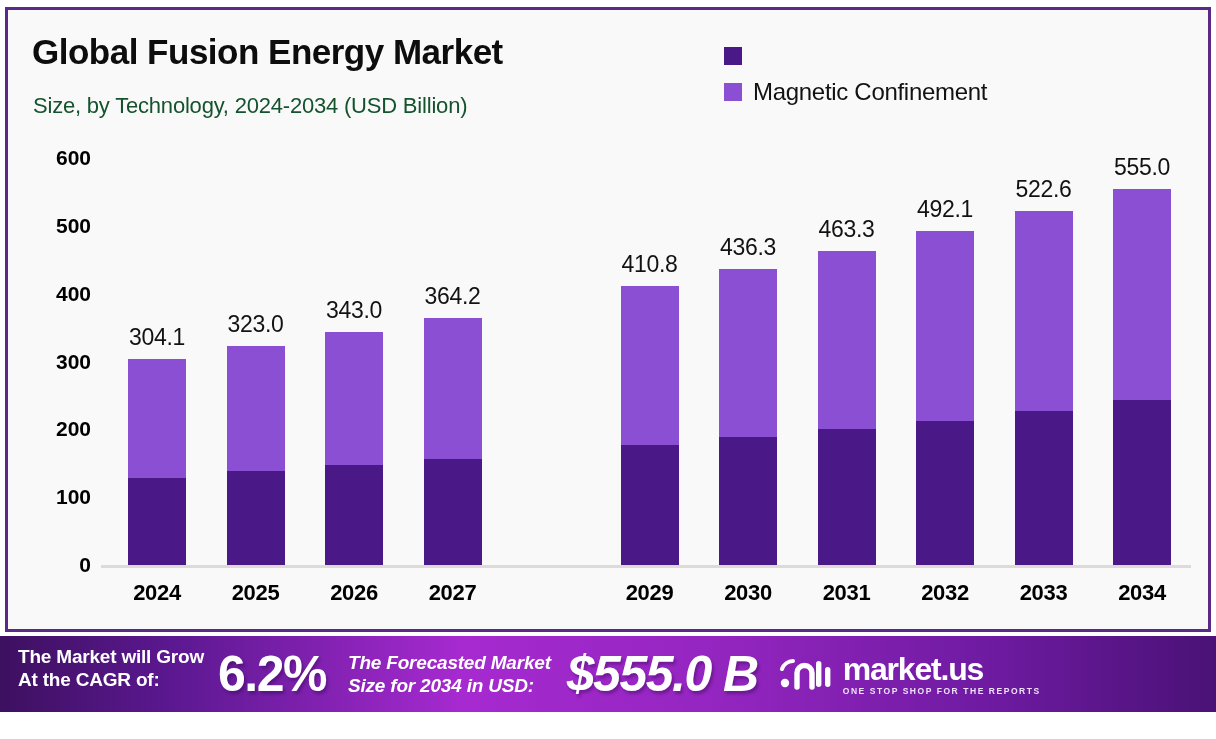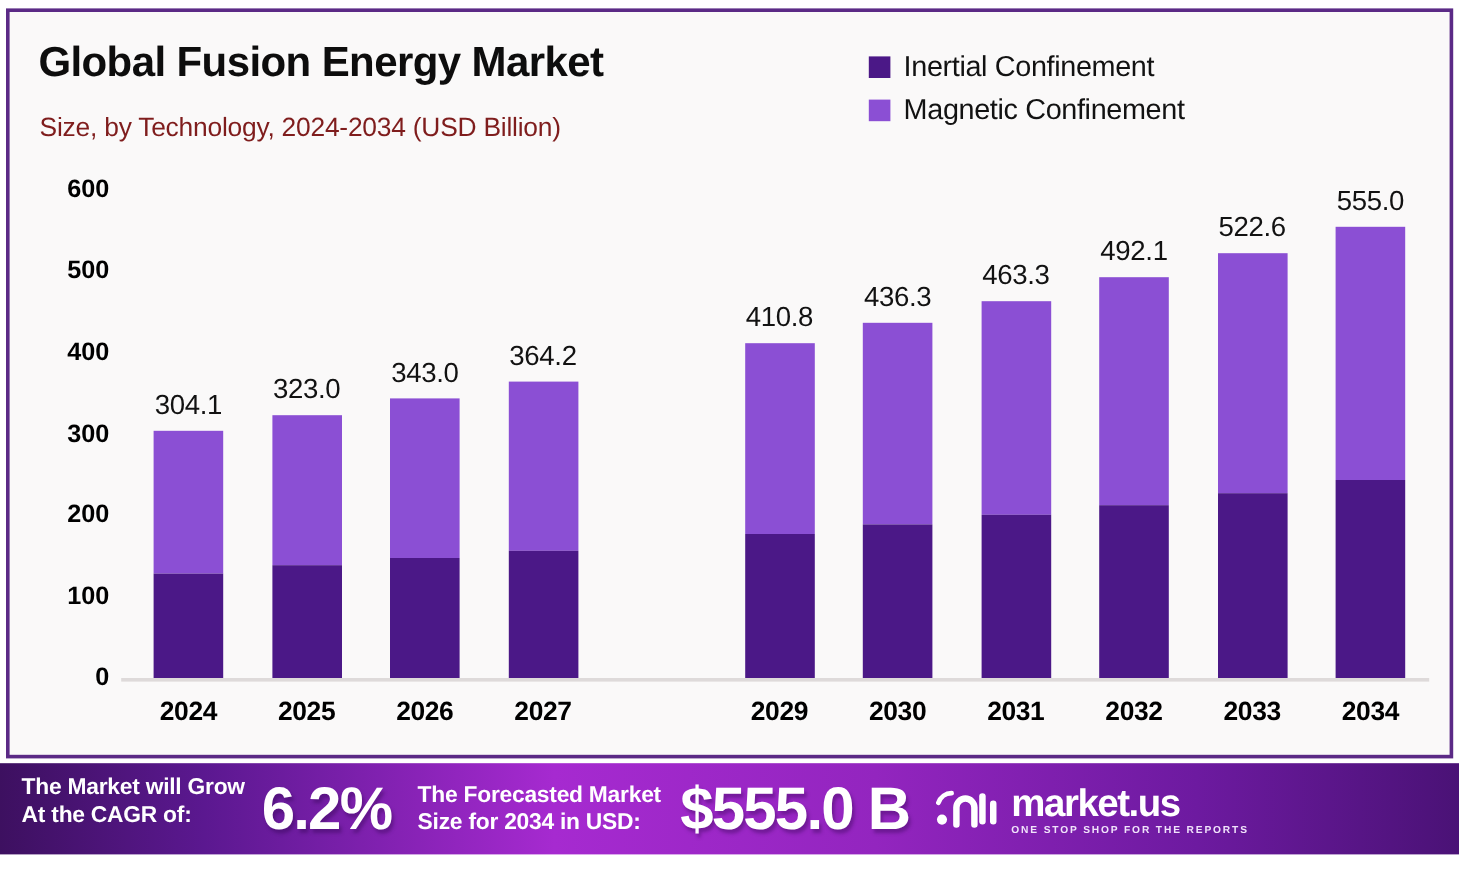--- a/index.html
+++ b/index.html
@@ -46,21 +46,21 @@
     letter-spacing: -0.5px;
     color: #0d0d0d;
     white-space: nowrap;
   }
   .subtitle {
     position: absolute;
     left: 25px;
     top: 83px;
     font-size: 22px;
     font-weight: normal;
-    color: #7f1d1d;
+    color: #14532d;
     white-space: nowrap;
     letter-spacing: -0.2px;
   }
 
   
   .legend {
     position: absolute;
     left: 716px;
     top: 28px;
   }
@@ -196,20 +196,21 @@
   }
   .cagr-block {
     display: flex;
     margin-left: 18px;
   }
   .cagr-block .banner-big { margin-left: 14px; }
   .fc-block {
     display: flex;
     align-items: center;
     margin-left: 22px;
+    font-style: italic;
   }
   .fc-block .banner-big { margin-left: 16px; }
 
   .logo {
     display: flex;
     align-items: center;
     margin-left: 22px;
   }
   .logo-mark { flex: 0 0 auto; }
   .logo-text {
@@ -238,21 +239,20 @@
 <div id="infographic">
 
   <div class="card">
 
     <div class="title">Global Fusion Energy Market</div>
     <div class="subtitle">Size, by Technology, 2024-2034 (USD Billion)</div>
 
     <div class="legend">
       <div class="legend-row">
         <span class="legend-swatch" style="background: rgb(75, 24, 135);"></span>
-        <span class="legend-label">Inertial Confinement</span>
       </div>
       <div class="legend-row">
         <span class="legend-swatch" style="background: rgb(139, 79, 212);"></span>
         <span class="legend-label">Magnetic Confinement</span>
       </div>
     </div>
 
     <div class="plot">
       <div class="ytick-wrap">
           <div class="ytick" style="top: 555px;">0</div>

